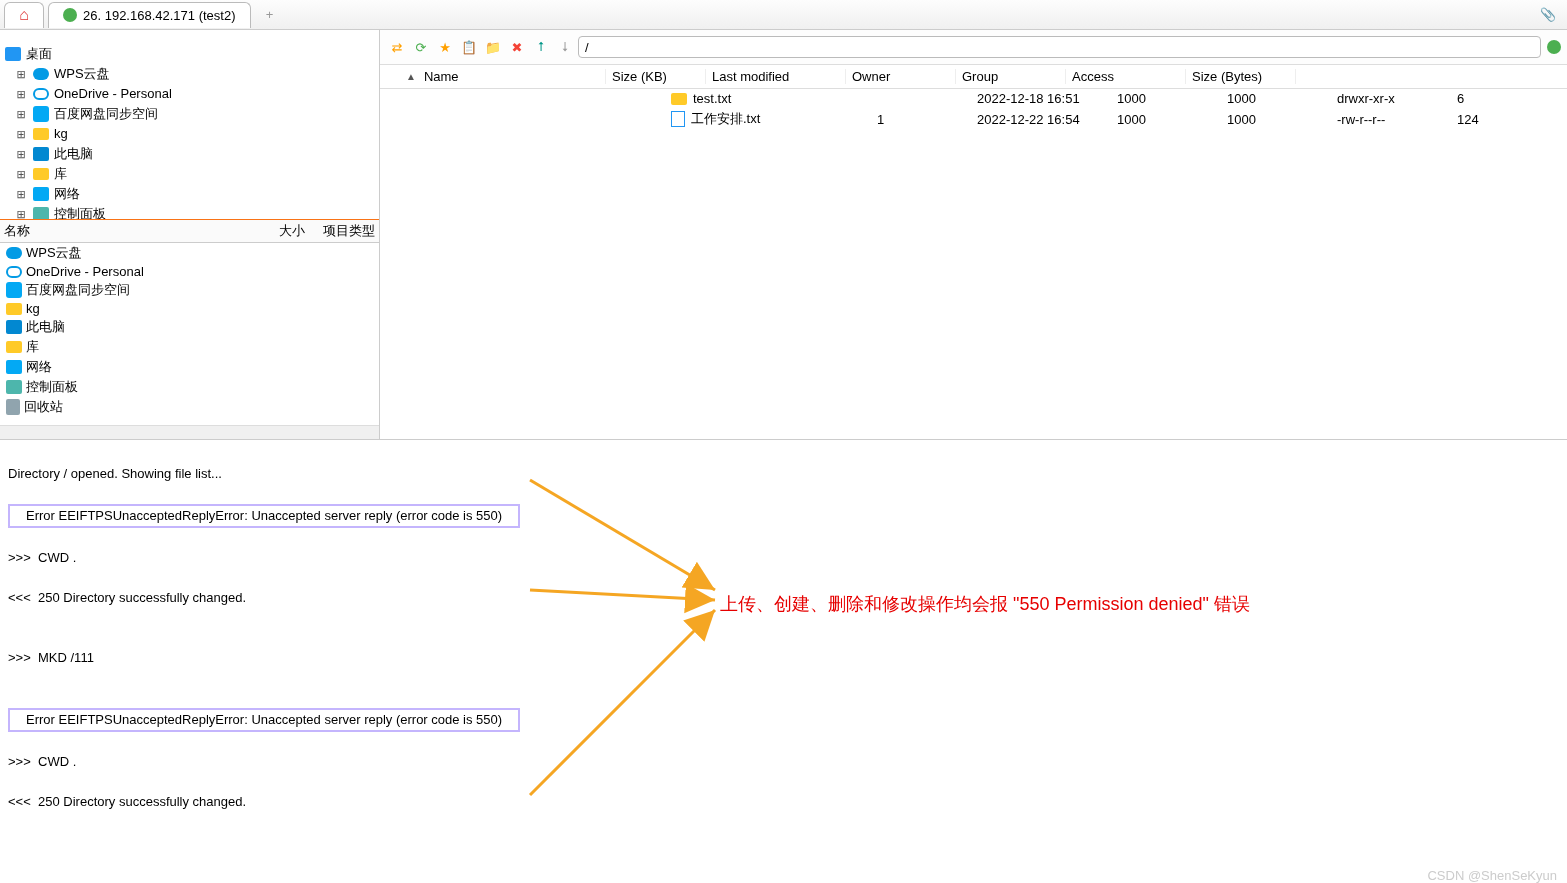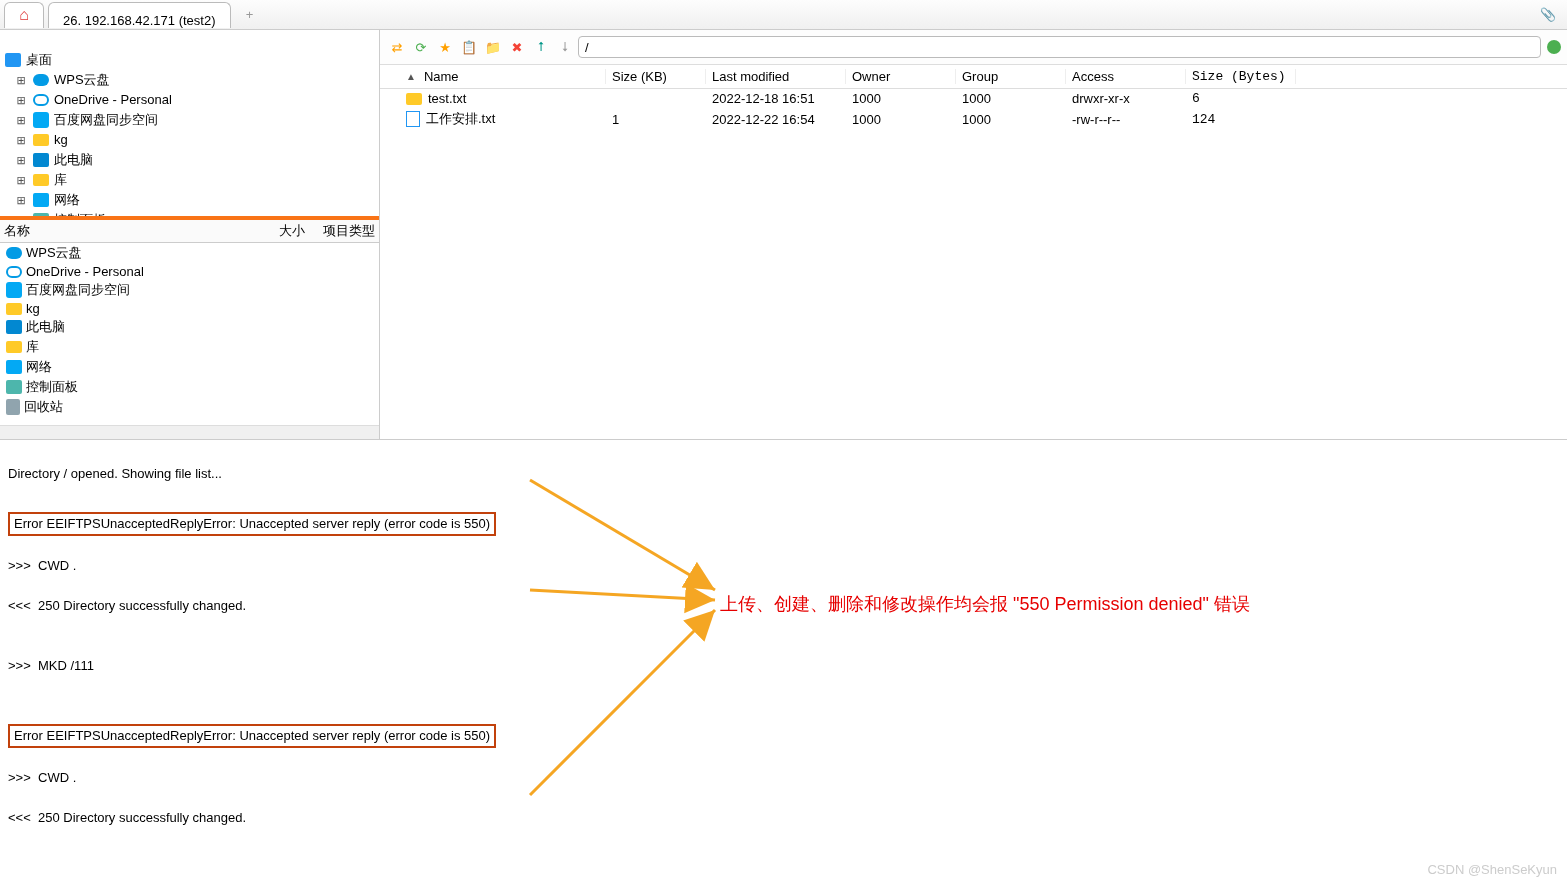--- a/index.html
+++ b/index.html
@@ -1,64 +1,64 @@
 <!DOCTYPE html>
 <html><head>
 <meta charset="utf-8">
 <style>
 * { box-sizing: border-box; margin: 0; padding: 0; font-family: "Microsoft YaHei", Arial, sans-serif; font-size: 13px; }
 body { width: 1567px; height: 883px; background: #fff; position: relative; overflow: hidden; }
 
 .tabbar { height: 30px; display: flex; align-items: center; border-bottom: 1px solid #ccc; background: linear-gradient(#fdfdfd,#f0f0f0); padding: 0 4px; gap: 4px; }
 .tab { display: flex; align-items: center; gap: 6px; padding: 4px 14px; border: 1px solid #bbb; border-bottom: none; border-radius: 6px 6px 0 0; background: #fff; height: 26px; }
-.tab.active { background: #fff; flex-direction: column; }
+.tab.active { background: #fff; }
 .tab-home { width: 40px; justify-content: center; }
 .tab-add { width: 30px; justify-content: center; background: transparent; border: 1px solid transparent; color:#999; }
 .attach-icon { margin-left: auto; color: #888; padding-right: 6px; }
 
 .upper { display: flex; height: 410px; border-bottom: 1px solid #ccc; }
 .left-pane { width: 380px; display: flex; flex-direction: column; border-right: 1px solid #ccc; }
-.tree { flex: 0 0 190px; overflow: hidden; border-bottom: 4px solid #f97316; padding: 20px 0; }
+.tree { flex: 0 0 190px; overflow: hidden; border-bottom: 1px solid #f97316; padding: 14px 0; }
 .tree-row { display: flex; align-items: center; gap: 4px; padding: 1px 4px; line-height: 18px; }
 .tree-row .exp { width: 14px; text-align: center; color: #555; font-size: 11px; }
 .tree-row .icon { width: 18px; height: 18px; display: inline-flex; align-items: center; justify-content: center; }
 .local-cols { display: flex; border-bottom: 1px solid #ccc; background: #fafafa; padding: 2px 4px; font-size: 12px; color:#000; }
 .local-cols .c1 { flex: 1; }
 .local-cols .c2 { width: 40px; text-align: right; }
 .local-cols .c3 { width: 70px; text-align: right; }
 .list { flex: 1; overflow: hidden; }
 .list-row { display: flex; align-items: center; gap: 4px; padding: 1px 6px; }
 .scrollbar { height: 14px; background: #f0f0f0; border-top:1px solid #ddd; }
 
 .right-pane { flex: 1; display: flex; flex-direction: column; }
 .toolbar { display: flex; align-items: center; gap: 2px; padding: 6px; border-bottom: 1px solid #ddd; background:#fdfdfd; }
 .toolbar .btn { width: 22px; height: 22px; display: inline-flex; align-items: center; justify-content: center; border-radius: 3px; cursor: pointer; }
 .path-input { flex: 1; height: 22px; border: 1px solid #bbb; border-radius: 4px; padding: 0 6px; background:#fff; }
 .status-dot { width:14px; height:14px; border-radius:50%; background:#4caf50; margin-left:4px; }
 
 .remote-cols { display: flex; border-bottom: 1px solid #ddd; padding: 4px 6px; color:#000; font-size:13px; }
 .remote-cols > div { border-right: 1px solid #eee; padding: 0 6px; }
 .remote-body { flex: 1; }
-.remote-row { display: flex; padding: 2px 6px; align-items: center; }
+.remote-row { display: flex; padding: 2px 6px; align-items: center; justify-content: flex-end; }
 .remote-row > div { padding: 0 6px; }
 .col-name { width: 220px; display:flex; align-items:center; gap:6px; padding-left: 20px !important; }
 .col-size { width: 100px; }
 .col-mod { width: 140px; }
 .col-own { width: 110px; }
 .col-grp { width: 110px; }
 .col-acc { width: 120px; }
-.col-bytes { width: 110px; font-family: Liberation Mono, monospace; }
+.col-bytes { width: 110px; }
 .sort-arrow { color:#555; font-size:10px; padding-right: 2px;}
 
 .log { padding: 4px 8px; font-size: 14px; line-height: 20px; font-family: Arial, sans-serif; white-space: pre; overflow:hidden; }
-.err { border: 2px solid #c2410c; display: inline-block; padding: 0 4px; margin-top: 8px; }
+.err { border: 2px solid #c4b5fd; display: inline-block; padding: 0 16px; }
 
 .annotation-text { position:absolute; left:720px; top:592px; color:#e60000; font-size:18px; }
 .arrows { position:absolute; left:520px; top:450px; width:250px; height:360px; pointer-events:none; }
-.watermark { position:absolute; right:10px; bottom:6px; color:#ccc; font-size:13px; }
+.watermark { position:absolute; right:10px; bottom:0; color:#ccc; font-size:13px; }
 
 
 .i-home { color:#d33; font-size:16px; }
 .i-globe { width:14px; height:14px; border-radius:50%; background:#4caf50; display:inline-block; }
 .i-desktop { width:16px; height:14px; background:#2196f3; display:inline-block; border-radius:2px; }
 .i-cloud-blue { width:16px; height:12px; background:#039be5; border-radius:6px; display:inline-block; }
 .i-cloud-outline { width:16px; height:12px; border:2px solid #039be5; border-radius:6px; display:inline-block; }
 .i-baidu { width:16px; height:16px; background:#03a9f4; display:inline-block; border-radius:3px; }
 .i-folder { width:16px; height:12px; background:#ffca28; display:inline-block; border-radius:2px; }
 .i-pc { width:16px; height:14px; background:#0288d1; display:inline-block; border-radius:2px; }

